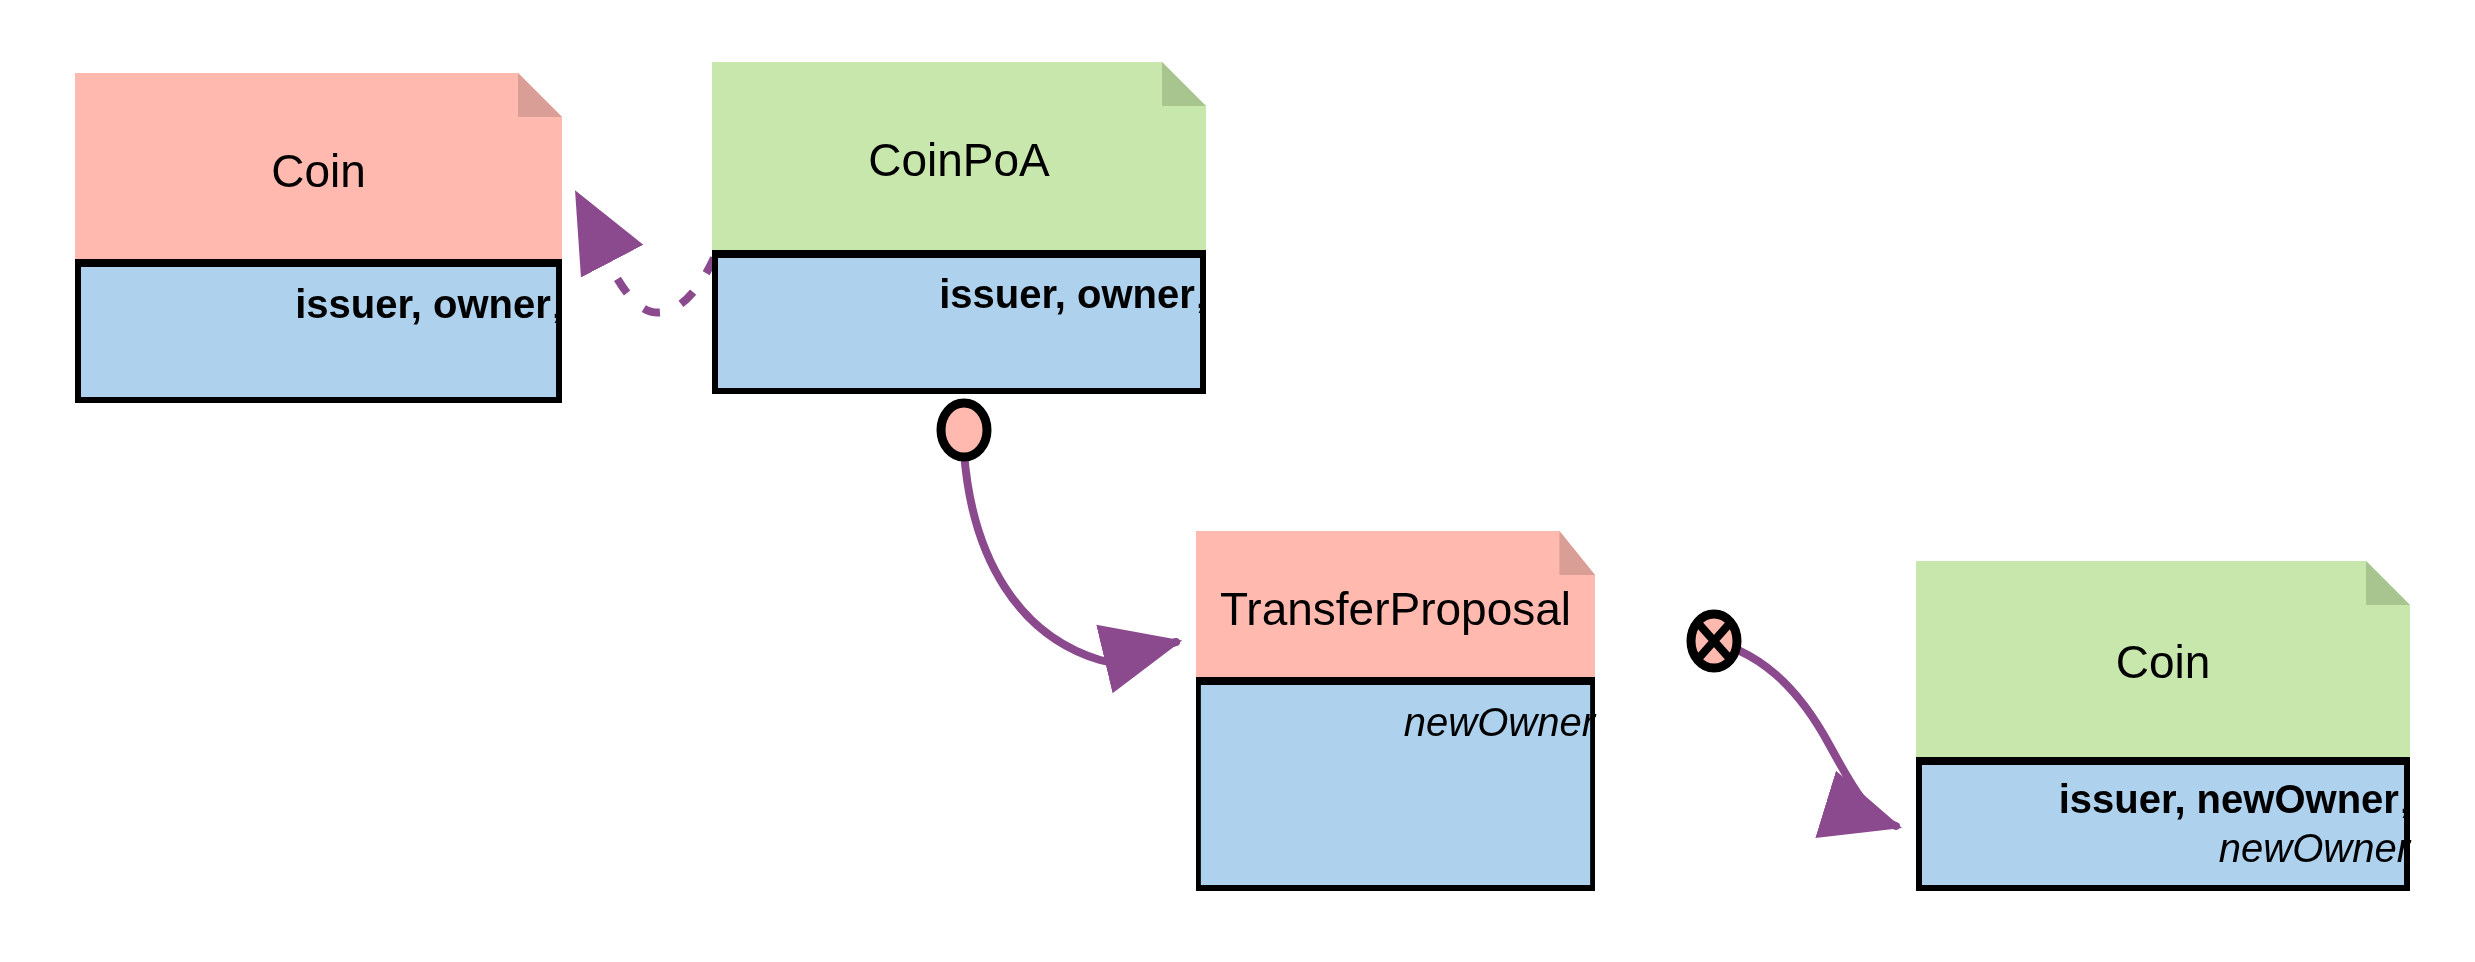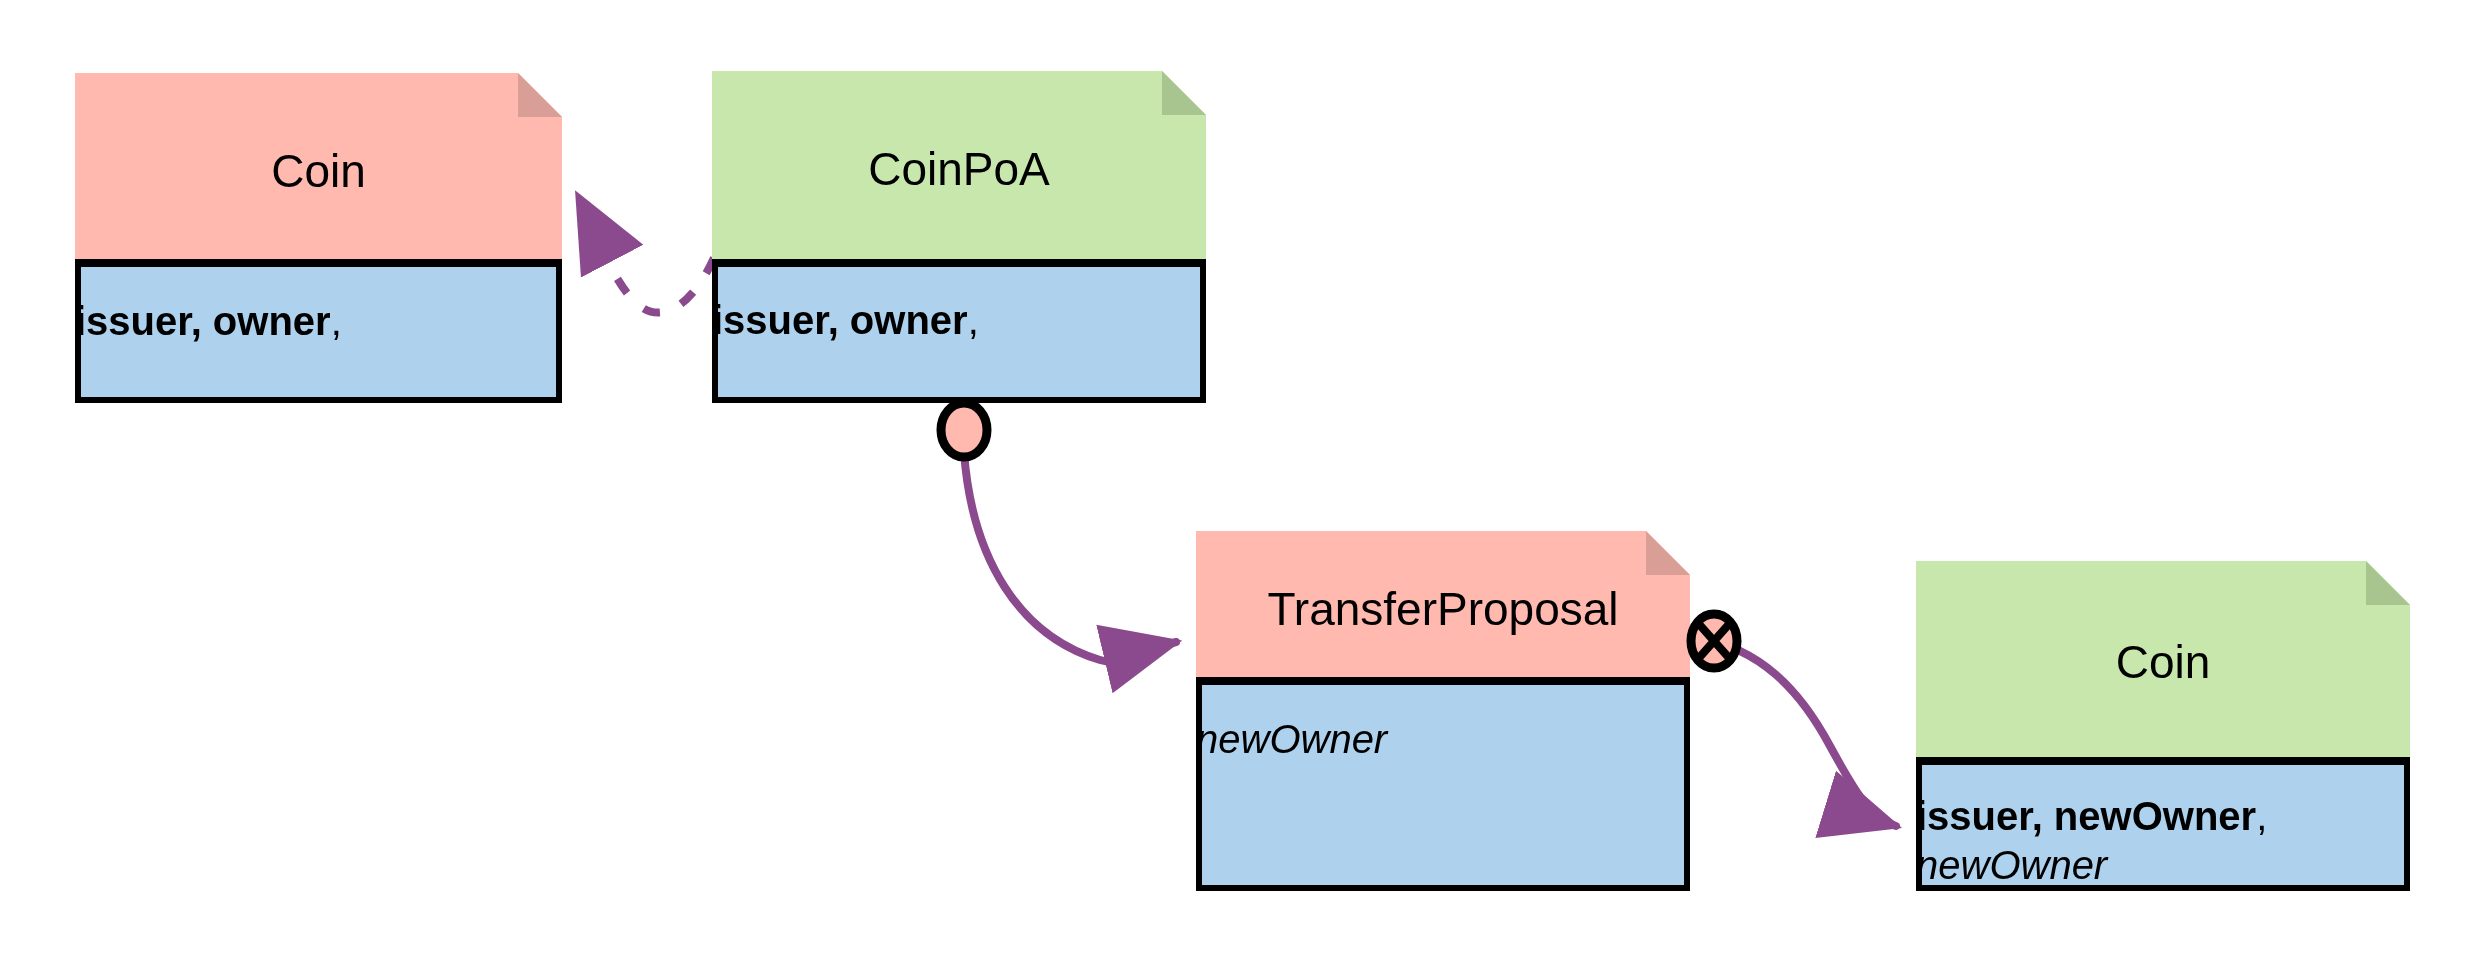--- a/index.html
+++ b/index.html
@@ -44,24 +44,23 @@
     text-align: center;
     color: #000000;
     font-weight: 400;
     line-height: 1.15;
     white-space: nowrap;
   }
   .node-body-text {
     position: absolute;
     left: 0;
     width: 100%;
-    text-align: left;
+    text-align: right;
     color: #000000;
     line-height: 1.22;
-    margin-top: 17px;
   }
   .node-body-text .bold {
     font-weight: 700;
   }
   .node-body-text .ital {
     font-style: italic;
     font-weight: 400;
   }
   .node-body-text .plain {
     font-weight: 400;
@@ -108,35 +107,35 @@
 
       <path d="M0,190 L487,190" stroke="#000000" stroke-width="8" fill="none"></path>
       <rect x="3" y="190" width="481" height="137" fill="none" stroke="#000000" stroke-width="6"></rect>
     </svg>
     <div class="node-head-text" style="top:72px; font-size:46px;">Coin</div>
     <div class="node-body-text" style="top:207px; font-size:40px;">
       <div><span class="bold">issuer, owner</span><span class="plain">,</span></div>
     </div>
   </div>
 
-  <div class="node" style="left:712px; top:71px; width:494px; height:332px;">
+  <div class="node" style="left:712px; top:62px; width:494px; height:332px;">
     <svg class="node-svg" viewBox="0 0 494 332" preserveAspectRatio="none" xmlns="http://www.w3.org/2000/svg">
       <path d="M0,0 L450,0 L494,44 L494,192 L0,192 Z" fill="#C8E7AC" stroke="none"></path>
       <path d="M450,0 L494,44 L450,44 Z" fill="#A8C48F" stroke="none"></path>
       <rect x="0" y="192" width="494" height="140" fill="#AED2EE" stroke="none"></rect>
       <path d="M0,192 L494,192" stroke="#000000" stroke-width="8" fill="none"></path>
       <rect x="3" y="192" width="488" height="137" fill="none" stroke="#000000" stroke-width="6"></rect>
     </svg>
     <div class="node-head-text" style="top:72px; font-size:46px;">CoinPoA</div>
     <div class="node-body-text" style="top:208px; font-size:40px;">
       <div><span class="bold">issuer, owner</span><span class="plain">,</span></div>
     </div>
   </div>
 
-  <div class="node" style="left:1196px; top:531px; width:494px; height:360px;">
+  <div class="node" style="left:1196px; top:531px; width:399px; height:360px;">
     <svg class="node-svg" viewBox="0 0 494 360" preserveAspectRatio="none" xmlns="http://www.w3.org/2000/svg">
       <path d="M0,0 L450,0 L494,44 L494,150 L0,150 Z" fill="#FFB9AF" stroke="none"></path>
       <path d="M450,0 L494,44 L450,44 Z" fill="#D99E95" stroke="none"></path>
       <rect x="0" y="150" width="494" height="210" fill="#AED2EE" stroke="none"></rect>
       <path d="M0,150 L494,150" stroke="#000000" stroke-width="8" fill="none"></path>
       <rect x="3" y="150" width="488" height="207" fill="none" stroke="#000000" stroke-width="6"></rect>
     </svg>
     <div class="node-head-text" style="top:52px; font-size:46px;">TransferProposal</div>
     <div class="node-body-text" style="top:167px; font-size:40px;">
       <div><span class="ital">newOwner</span></div>

